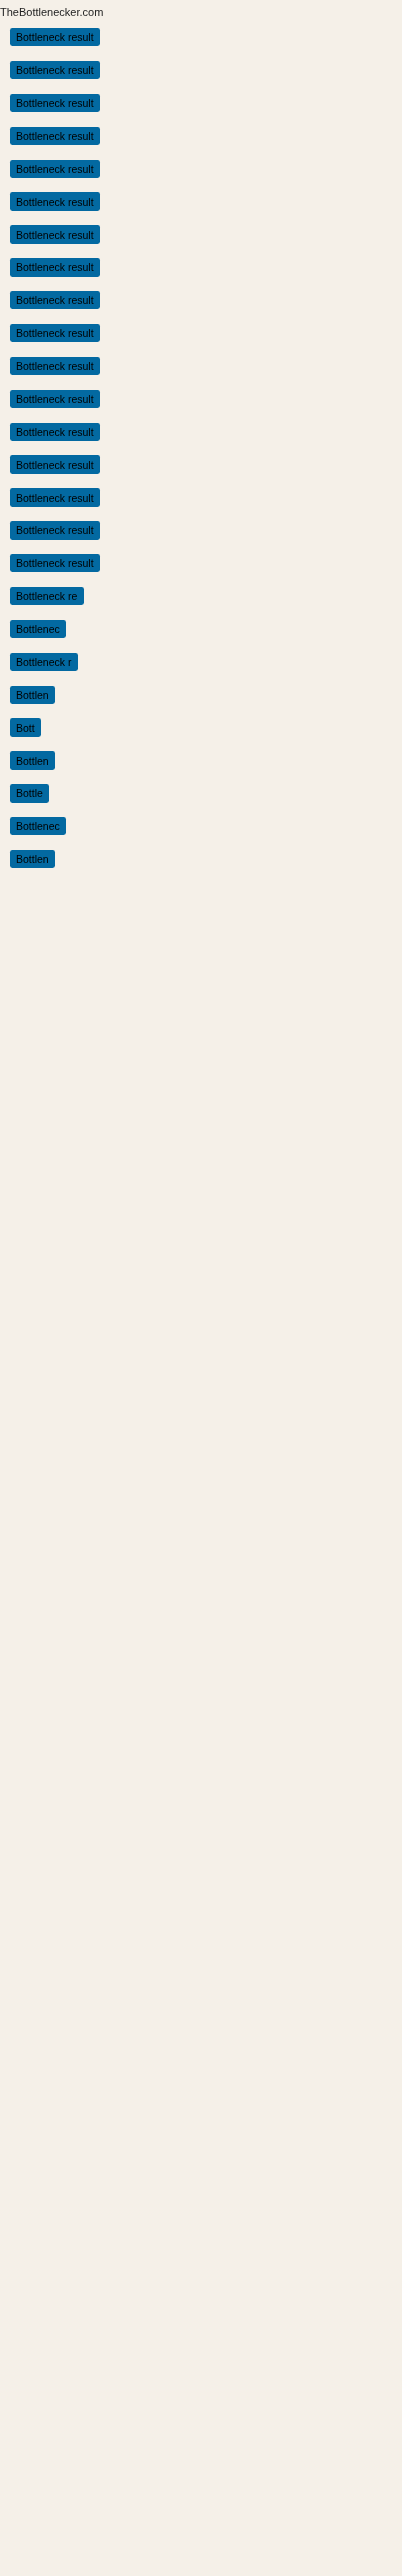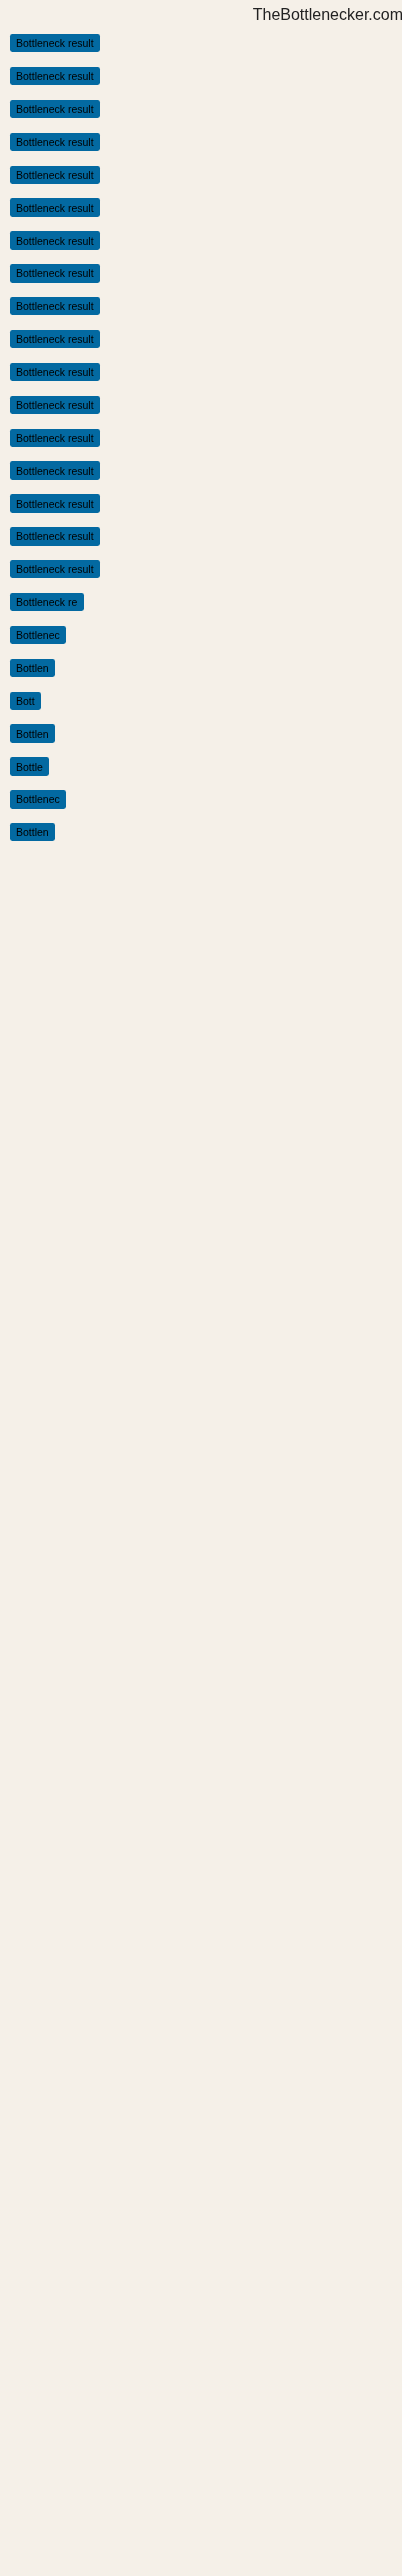--- a/index.html
+++ b/index.html
@@ -8,23 +8,23 @@
       box-sizing: border-box;
     }
     body {
       width: 403px;
       min-height: 2576px;
       background-color: #f5f0e8;
       font-family: Arial, sans-serif;
       position: relative;
     }
     .site-title {
-      text-align: right;
+      text-align: left;
       padding: 6.4px 0 9.7px 0;
-      font-size: 16px;
+      font-size: 11px;
       color: #222;
       font-weight: normal;
     }
     .bottleneck-item {
       margin: 0 0 14.5px 1.6px;
       display: flex;
       align-items: flex-start;
     }
     .bottleneck-badge {
       background-color: #0369a1;
@@ -98,20 +98,23 @@
     <div class="bottleneck-item">
       <span class="bottleneck-badge" style="max-width: 97px;">Bottleneck result</span>
     </div>
     <div class="bottleneck-item">
       <span class="bottleneck-badge" style="max-width: 81px;">Bottleneck re</span>
     </div>
     <div class="bottleneck-item">
       <span class="bottleneck-badge" style="max-width: 64px;">Bottlenec</span>
     </div>
     <div class="bottleneck-item">
+      <span class="bottleneck-badge" style="max-width: 72px;">Bottleneck r</span>
+    </div>
+    <div class="bottleneck-item">
       <span class="bottleneck-badge" style="max-width: 58px;">Bottlen</span>
     </div>
     <div class="bottleneck-item">
       <span class="bottleneck-badge" style="max-width: 36px;">Bott</span>
     </div>
     <div class="bottleneck-item">
       <span class="bottleneck-badge" style="max-width: 58px;">Bottlen</span>
     </div>
     <div class="bottleneck-item">
       <span class="bottleneck-badge" style="max-width: 48px; text-align: right;">Bottle</span>

